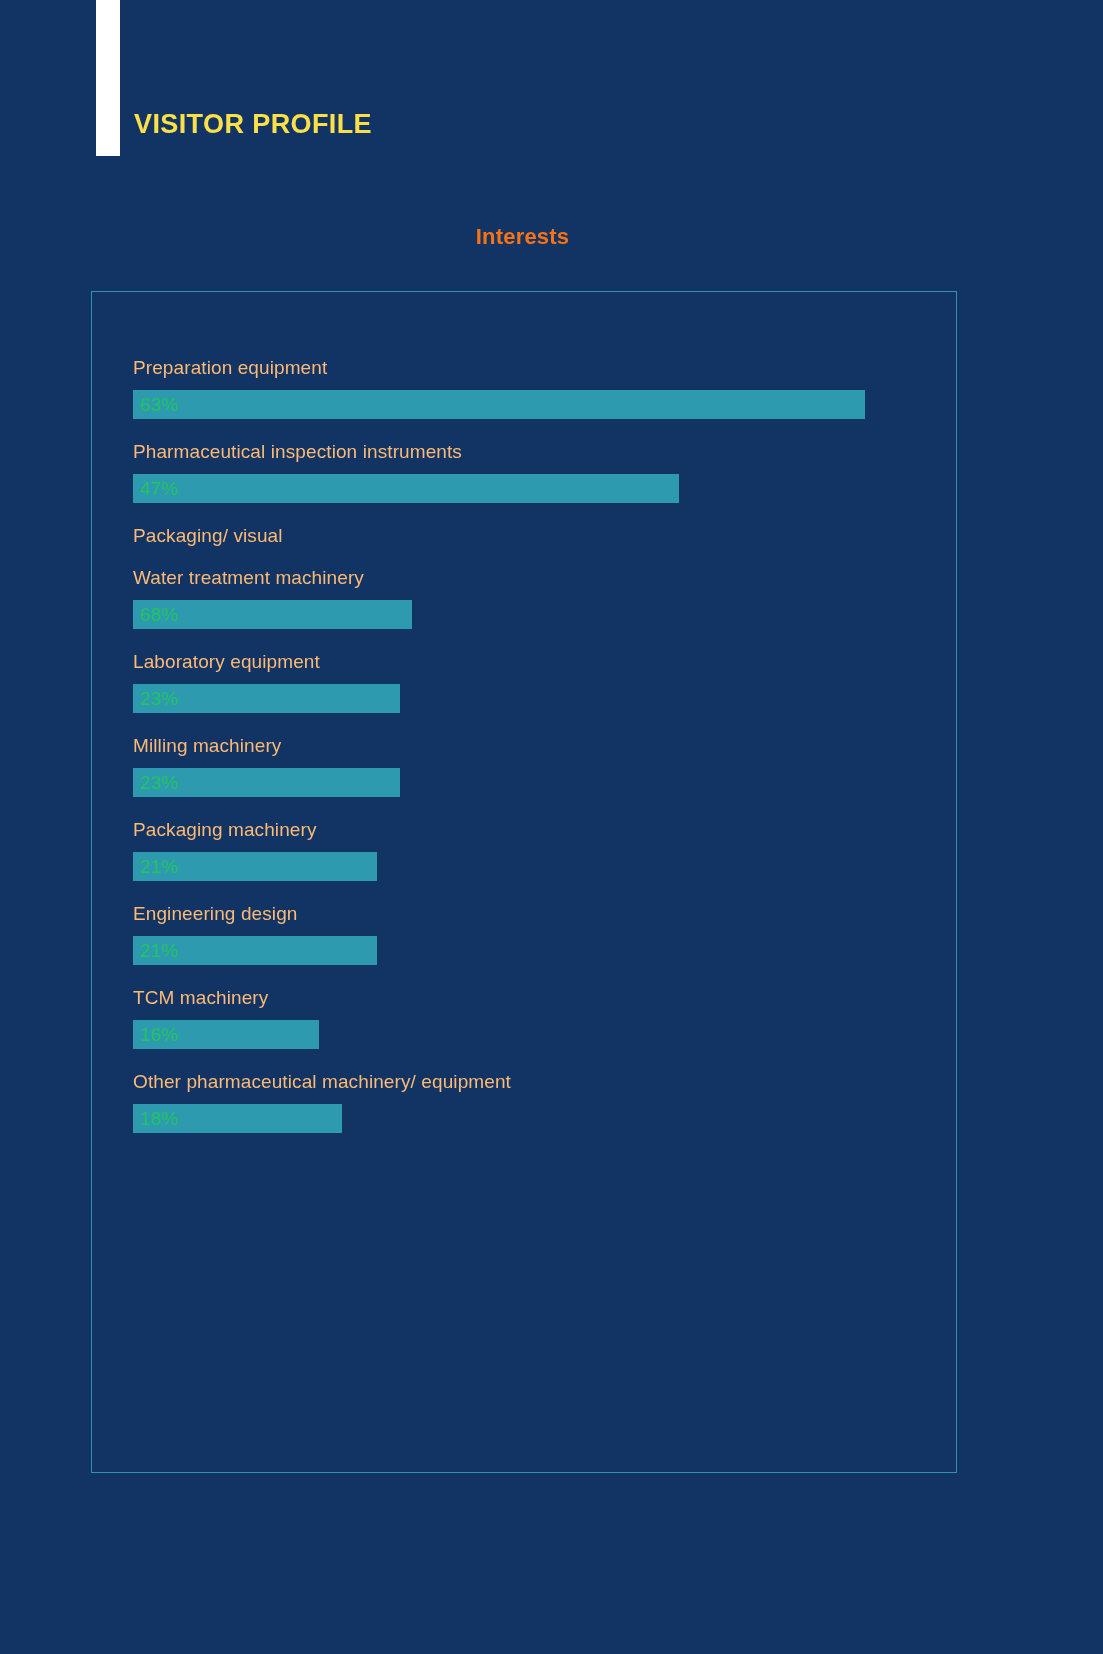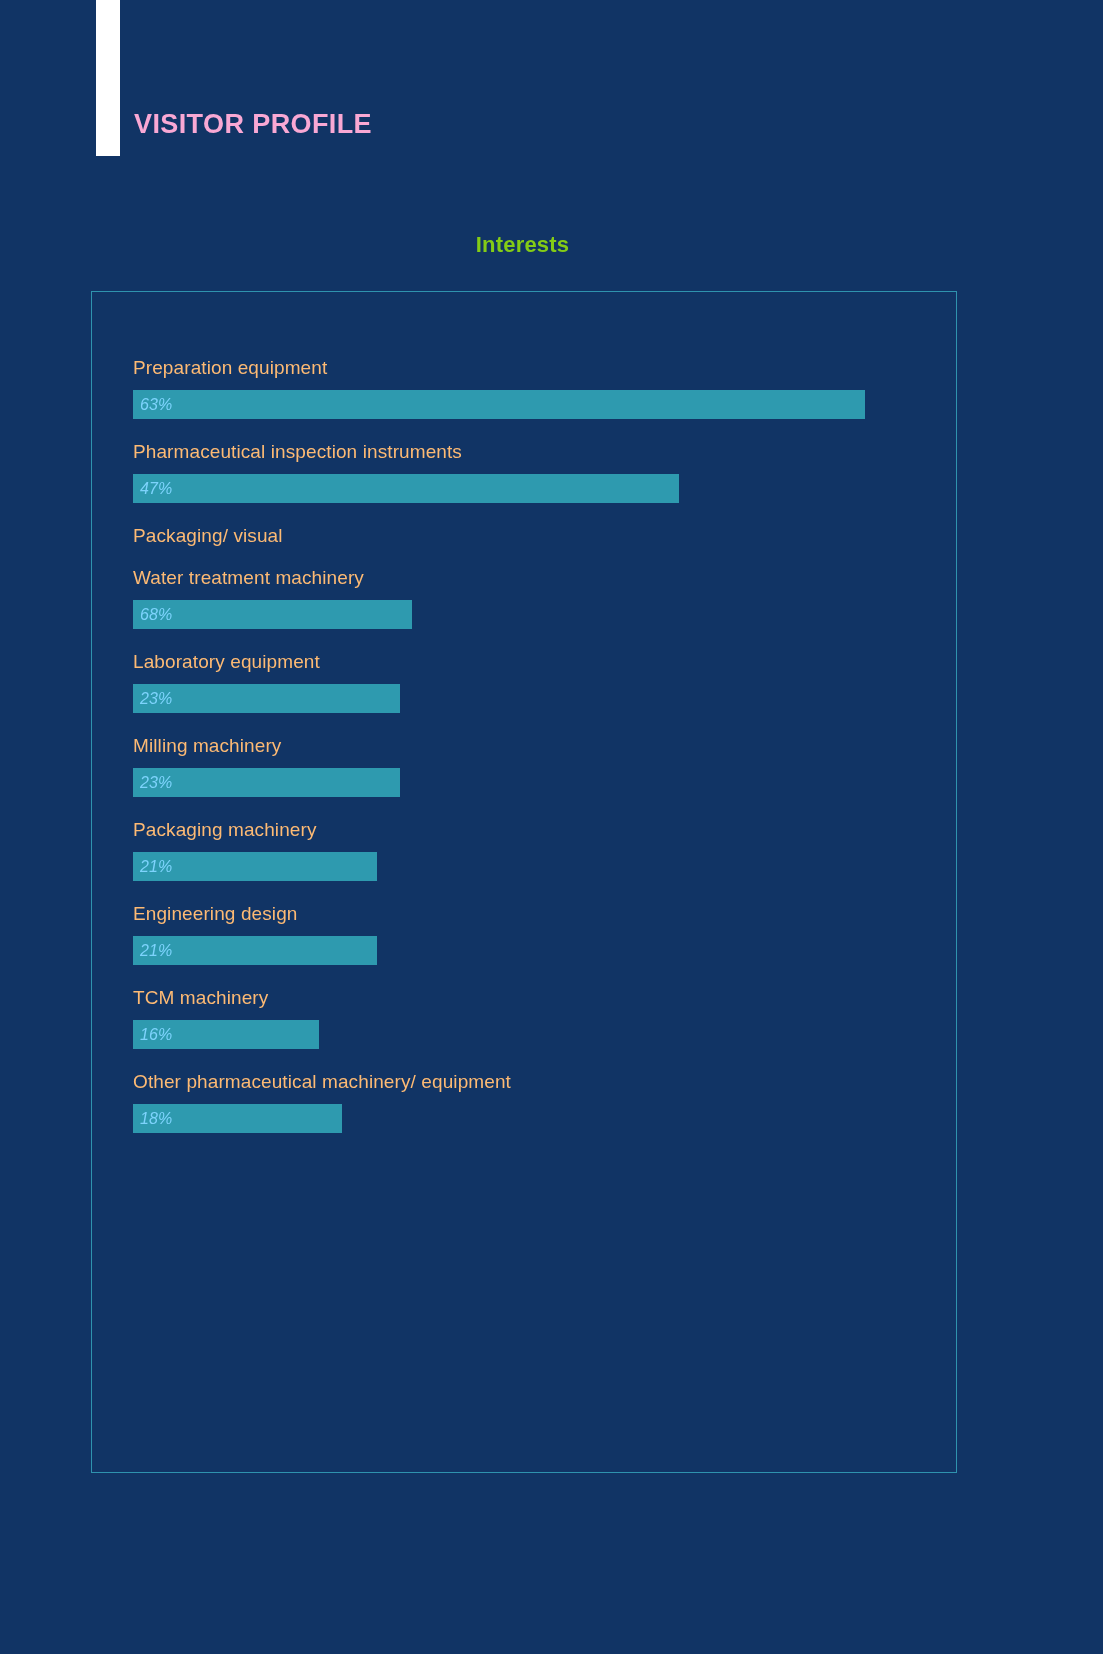--- a/index.html
+++ b/index.html
@@ -31,34 +31,34 @@
     height: 156px;
     background: #ffffff;
   }
   .page-title {
     position: absolute;
     left: 134px;
     top: 111px;
     font-size: 27px;
     font-weight: bold;
     letter-spacing: 0.4px;
-    color: #f9a8d4;
+    color: #fde047;
     line-height: 1;
   }
 
   
   .chart-title {
     position: absolute;
     left: 0;
-    top: 232px;
+    top: 224px;
     width: 1045px;
     text-align: center;
     font-size: 22px;
     font-weight: bold;
-    color: #84cc16;
+    color: #f97316;
     letter-spacing: 0.2px;
   }
 
   
   .chart-frame {
     position: absolute;
     left: 91px;
     top: 291px;
     width: 866px;
     height: 1182px;
@@ -98,25 +98,24 @@
     top: 0;
     height: 29px;
     background: #2e9aaf;
   }
   .bar-value {
     position: absolute;
     left: 7px;
     top: 0;
     height: 29px;
     line-height: 29px;
-    font-size: 16px;
-    color: #7dd3fc;
+    font-size: 19px;
+    color: #22c55e;
     z-index: 2;
     letter-spacing: 0.1px;
-    font-style: italic;
   }
 </style>
 </head>
 <body>
 
 <div class="header">
   <div class="accent-bar"></div>
   <div class="page-title">VISITOR PROFILE</div>
 </div>
 

